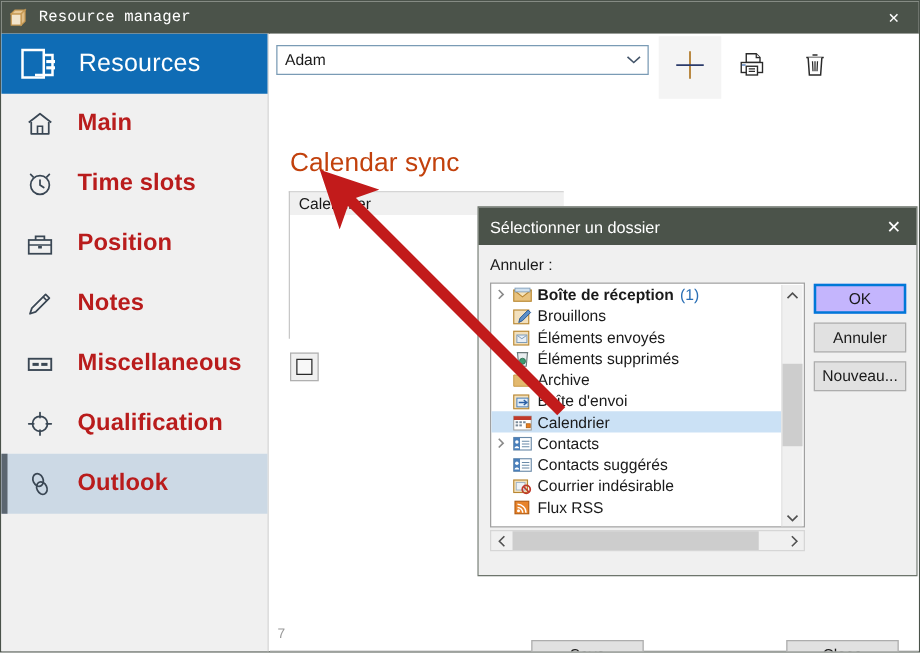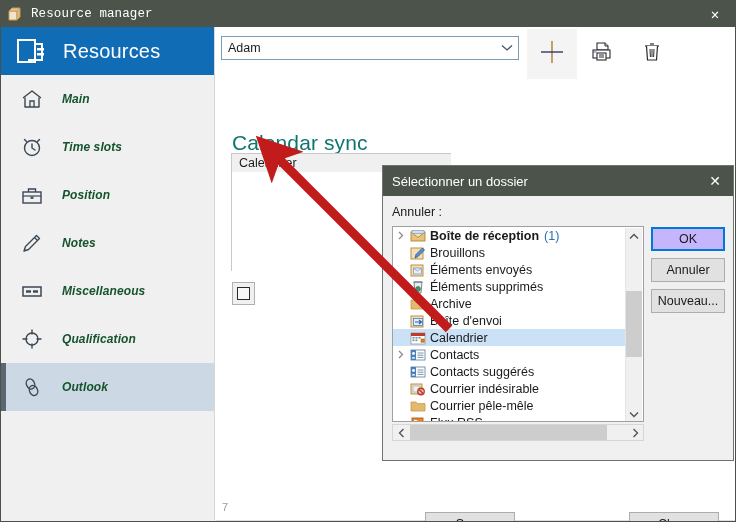--- a/index.html
+++ b/index.html
@@ -99,25 +99,24 @@
     box-sizing: border-box;
   }
   .nav-item .ni-icon {
     width: 28px; height: 28px;
     margin-left: 17px;
     margin-right: 16px;
     flex: 0 0 auto;
     display: flex; align-items: center; justify-content: center;
   }
   .nav-item .ni-label {
-    font-size: 12px;
+    font-size: 19px;
     font-weight: bold;
-    color: #14532d;
+    color: #b91c1c;
     letter-spacing: 0.1px;
-    font-style: italic;
   }
   .nav-item.selected {
     background: #ccd9e5;
   }
   .nav-item.selected::before {
     content: "";
     position: absolute;
     left: 0; top: 0;
     width: 5px; height: 100%;
     background: #5b6670;
@@ -168,23 +167,22 @@
   }
   .tb-btn.hovered { background: #f4f4f4; }
   #tb-add { left: 311px; }
   #tb-print { left: 361px; }
   #tb-del { left: 411px; }
 
   .page-title {
     position: absolute;
     left: 16px; top: 92px;
     font-size: 21px;
-    color: #0f766e;
+    color: #c2410c;
     letter-spacing: 0.1px;
-    margin-top: 12px;
   }
 
   .listbox {
     position: absolute;
     left: 15px; top: 126px;
     width: 220px; height: 118px;
     border-top: 1px solid #c8c8c8;
     border-left: 1px solid #c8c8c8;
     background: #ffffff;
     box-sizing: border-box;
@@ -703,29 +701,20 @@
               <div class="expander"></div>
               <div class="t-icon">
                 <svg width="16" height="14" viewBox="0 0 16 14">
                   <rect x="1" y="2" width="11" height="10" fill="#f2e0bd" stroke="#b8862f" stroke-width="0.9"></rect>
                   <rect x="3" y="4" width="7" height="6" fill="#eef2f6" stroke="#9ab0c4" stroke-width="0.7"></rect>
                   <circle cx="11" cy="9.5" r="3.2" fill="none" stroke="#c0392b" stroke-width="1.4"></circle>
                   <path d="M8.9 7.4 L13.1 11.6" stroke="#c0392b" stroke-width="1.4"></path>
                 </svg>
               </div>
               <div class="t-label">Courrier indésirable</div>
-            </div>
-            <div class="tree-row">
-              <div class="expander"></div>
-              <div class="t-icon">
-                <svg width="16" height="14" viewBox="0 0 16 14">
-                  <path d="M1 3 L6 3 L7.3 4.6 L15 4.6 L15 12 L1 12 Z" fill="#e3b96e" stroke="#c79a4a" stroke-width="0.8"></path>
-                </svg>
-              </div>
-              <div class="t-label">Courrier pêle-mêle</div>
             </div>
             <div class="tree-row">
               <div class="expander"></div>
               <div class="t-icon">
                 <svg width="16" height="14" viewBox="0 0 16 14">
                   <rect x="2" y="2" width="11" height="10" fill="#e8832a" stroke="#b35c12" stroke-width="0.9"></rect>
                   <circle cx="4.8" cy="9.6" r="1.2" fill="#ffffff"></circle>
                   <path d="M4 7 A4.2 4.2 0 0 1 8.2 11.2" fill="none" stroke="#ffffff" stroke-width="1.2"></path>
                   <path d="M4 4.4 A6.8 6.8 0 0 1 10.8 11.2" fill="none" stroke="#ffffff" stroke-width="1.2"></path>
                 </svg>

